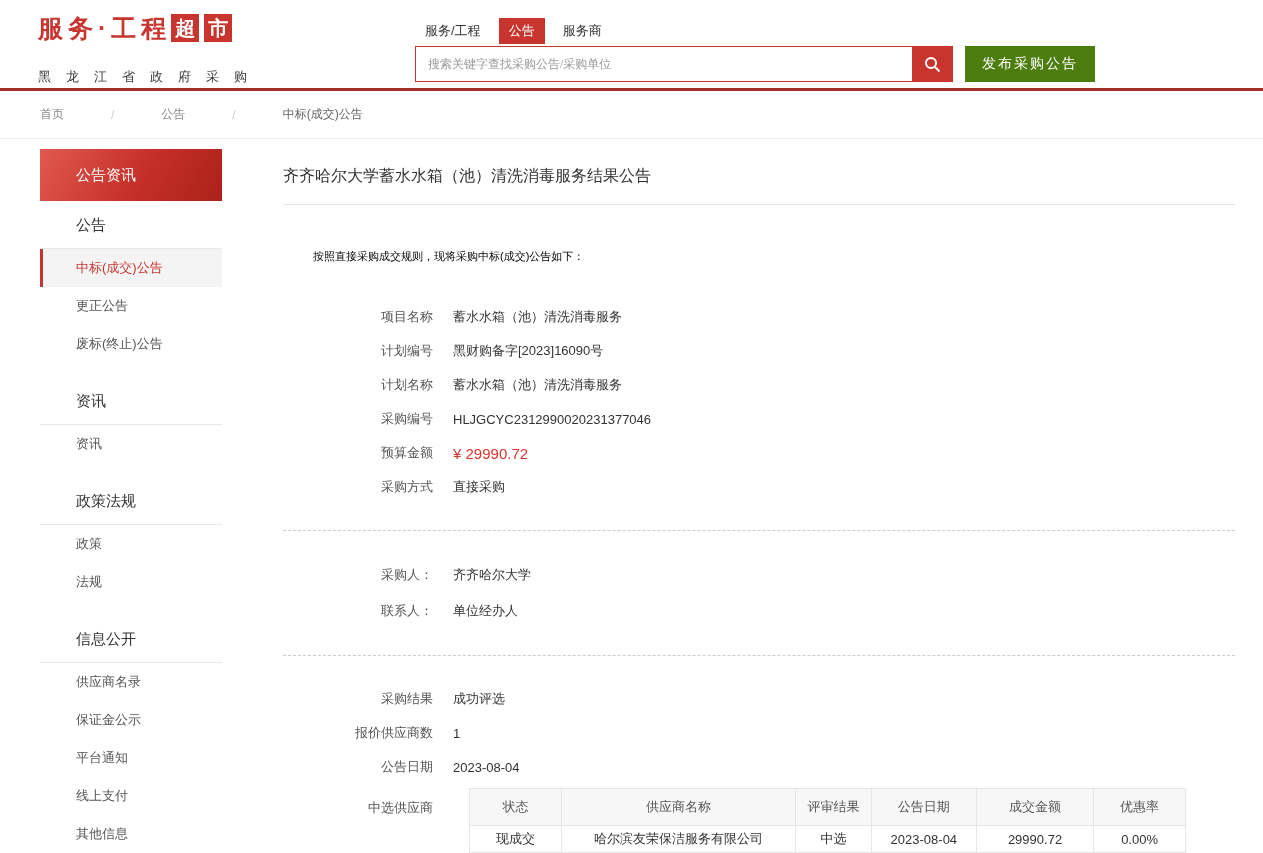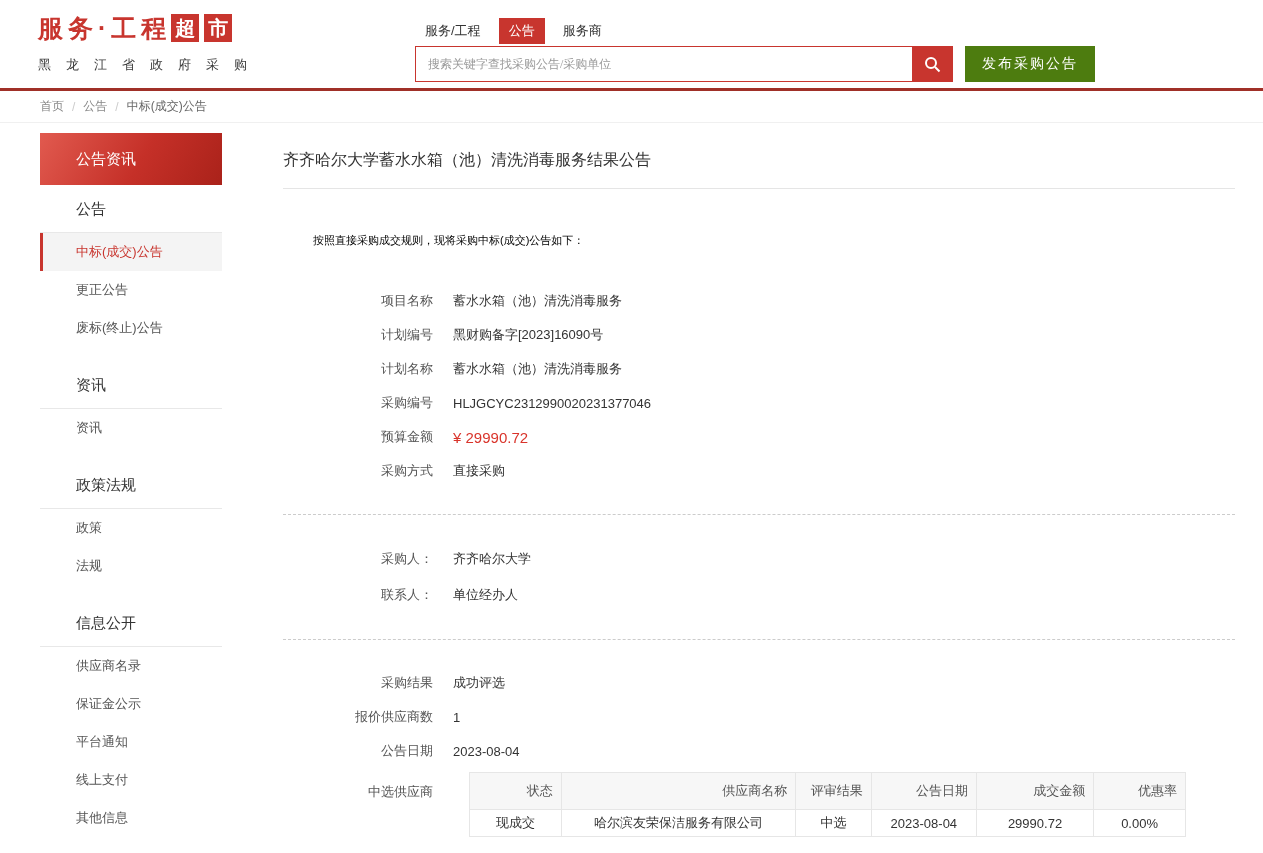--- a/index.html
+++ b/index.html
@@ -14,21 +14,21 @@
   .site-header { position: relative; height: 88px; background: #fff; }
   .logo { position: absolute; left: 38px; top: 13px; cursor: pointer; }
   .logo-title { display: flex; align-items: center; gap: 5px; }
   .logo-char { font-size: 25px; font-weight: 700; color: #c8352e; line-height: 30px; }
   .logo-boxed {
     display: inline-block; width: 28px; height: 28px; line-height: 28px;
     text-align: center; background: #c8352e; color: #fff;
     font-size: 20px; font-weight: 700;
   }
   .logo-sub {
-    margin-top: 13px; font-size: 13px; color: #3a3a3a;
+    margin-top: 25px; font-size: 13px; color: #3a3a3a;
     letter-spacing: 15px; white-space: nowrap;
   }
 
   .header-center { position: absolute; left: 415px; top: 18px; }
   .tabs { display: flex; align-items: center; gap: 8px; }
   .tab { font-size: 13px; color: #333; padding: 4px 10px; cursor: pointer; }
   .tab.active { background: #c8352e; color: #fff; }
 
   .search-row { display: flex; align-items: center; margin-top: 2px; }
   .search-box {
@@ -47,23 +47,23 @@
   .publish-btn {
     margin-left: 12px; width: 130px; height: 36px;
     background: #4d7c0f; color: #fff; border: none; cursor: pointer;
     font-size: 14px; font-family: inherit; letter-spacing: 2px;
   }
 
   .top-red-line { height: 3px; background: #a03028; }
 
   
   .breadcrumb {
-    height: 32px; display: flex; align-items: center;
+    height: 48px; display: flex; align-items: center;
     padding-left: 40px; font-size: 12px; color: #888;
-    border-bottom: 1px solid #f0f0f0; background: #fff;
+    border-bottom: 1px solid #f0f0f0; background: #fff; gap: 39px;
   }
   .crumb { cursor: pointer; }
   .crumb.current { cursor: default; color: #666; }
   .crumb-sep { margin: 0 8px; color: #ccc; }
 
   
   .layout { display: flex; padding-top: 10px; }
 
   
   .sidebar { width: 182px; margin-left: 40px; flex-shrink: 0; }
@@ -107,21 +107,21 @@
     width: 150px; text-align: right; color: #555;
     font-size: 13px; flex-shrink: 0; padding-top: 11px;
   }
   .supplier-table-wrap { margin-left: 20px; }
   table.supplier-table {
     border-collapse: collapse; table-layout: fixed; width: 717px;
     font-size: 13px; color: #333;
   }
   .supplier-table th {
     background: #f7f7f7; border: 1px solid #e6e6e6; font-weight: 400;
-    height: 37px; color: #555; text-align: right; padding: 0 8px;
+    height: 37px; color: #555; text-align: center; padding: 0 8px;
   }
   .supplier-table td {
     border: 1px solid #e6e6e6; height: 27px; text-align: center; padding: 0 8px;
   }
   .col-status { width: 90px; }
   .col-name   { width: 230px; }
   .col-review { width: 74px; }
   .col-date   { width: 103px; }
   .col-amount { width: 115px; }
   .col-rate   { width: 90px; }

